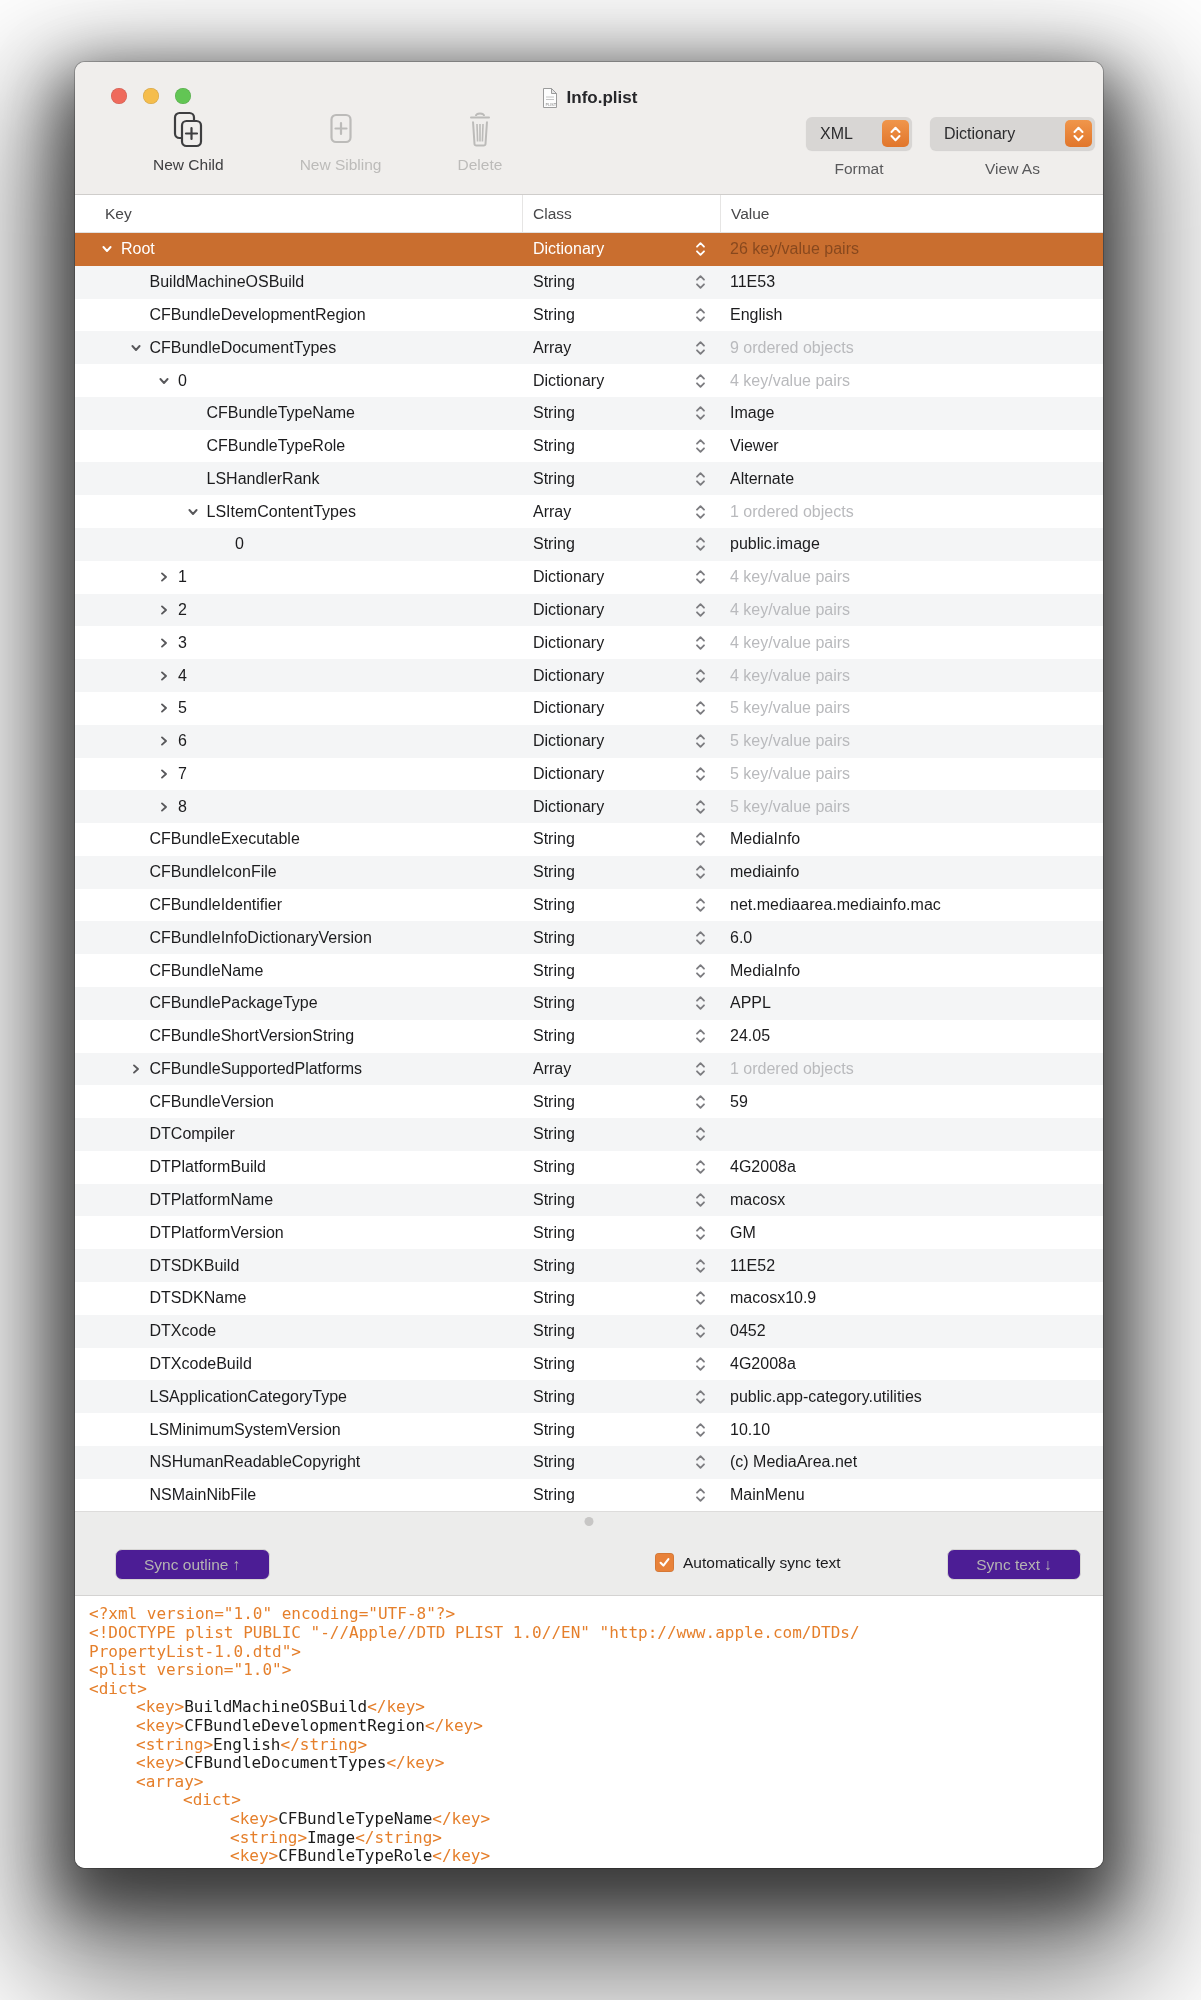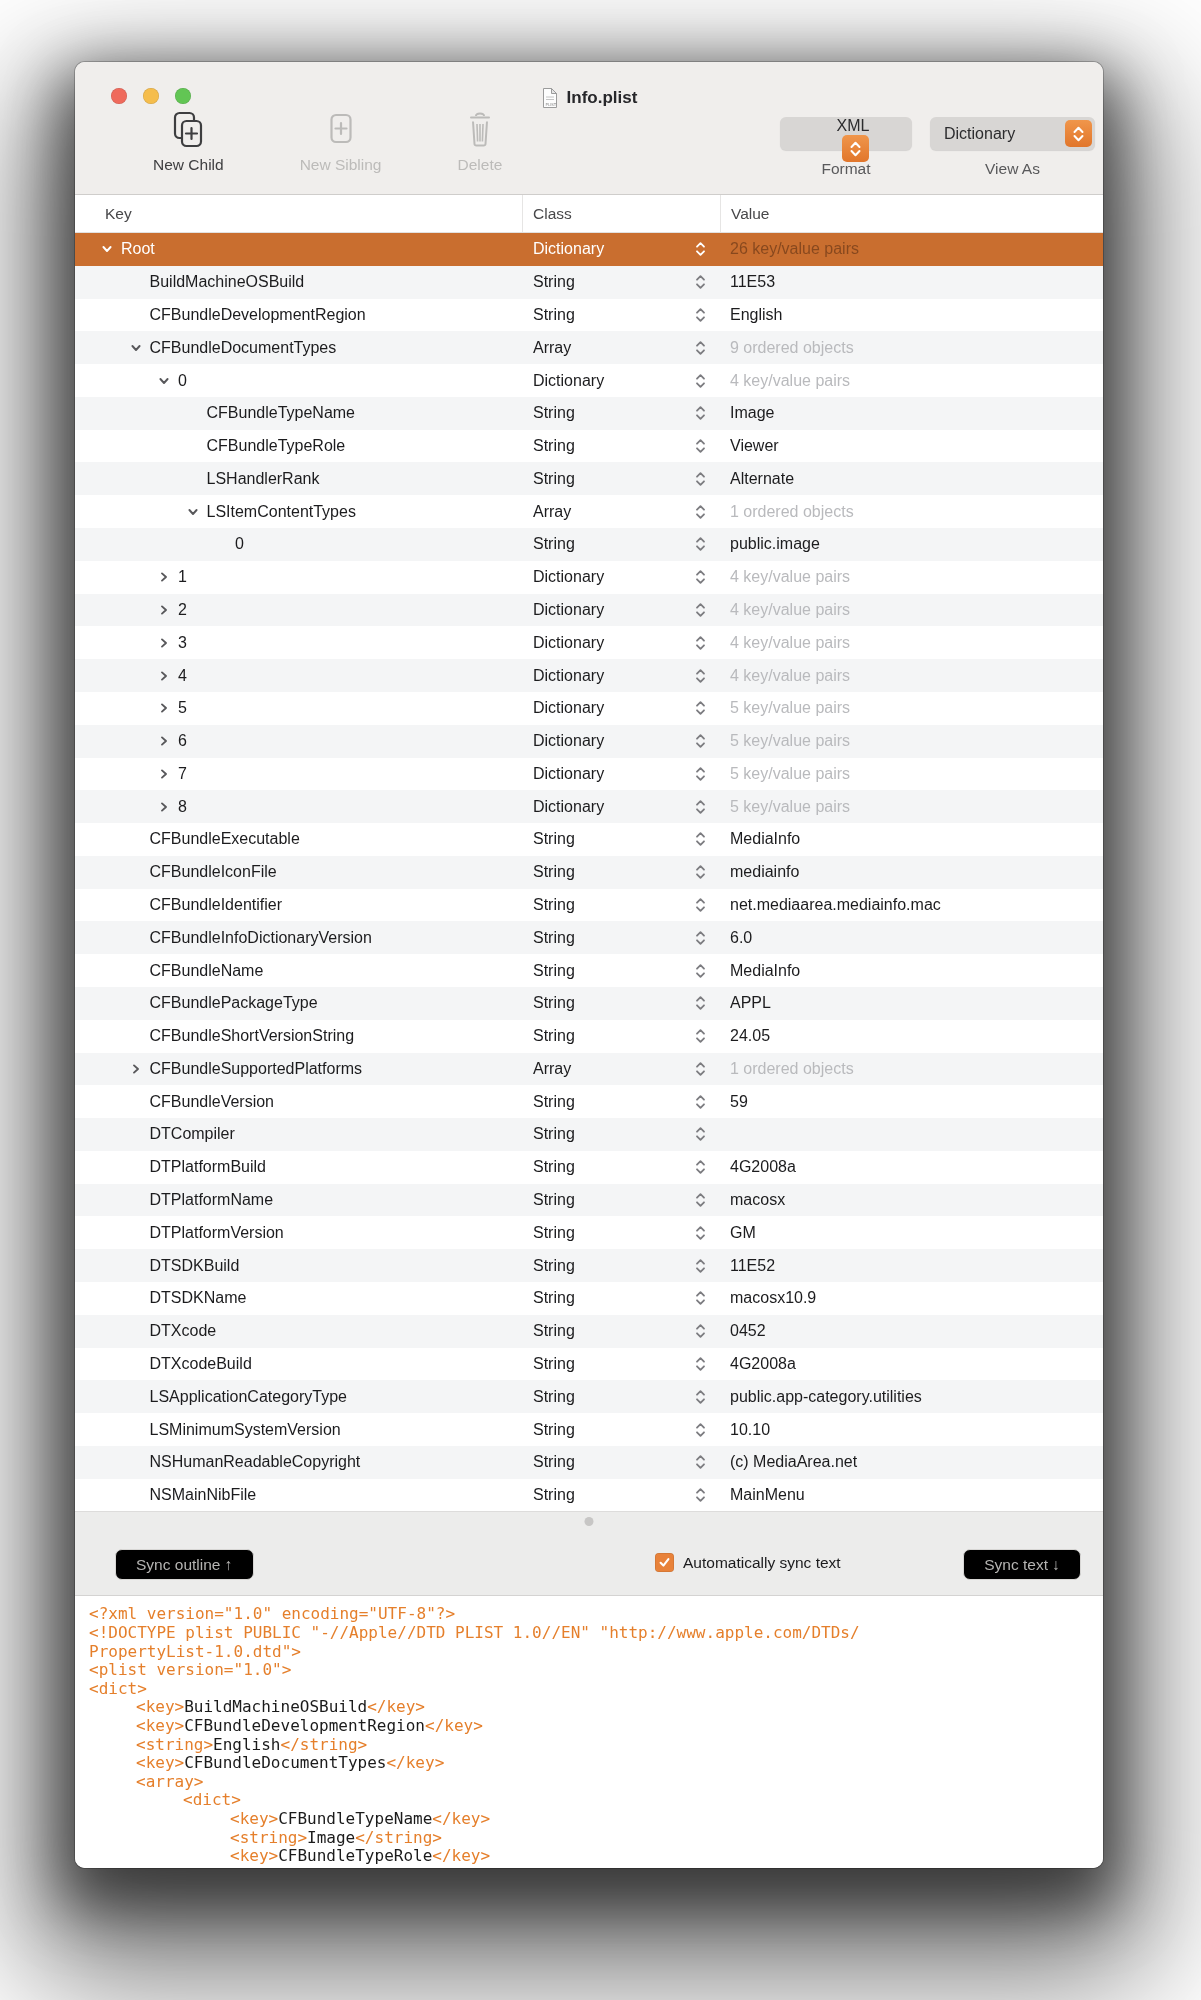--- a/index.html
+++ b/index.html
@@ -31,21 +31,21 @@
   .tool-left { position:absolute; left:38px; top:48px; display:flex; gap:36px; }
   .tool-btn { display:flex; flex-direction:column; align-items:center; gap:6px;
               color:#3e3e40; background:none; border:none; font-family:inherit;margin-left:40px; }
   .tool-btn.disabled { color:#bcbbb9; }
   .tb-label { font-size:15.5px; color:inherit; white-space:nowrap; }
   .tool-btn svg { display:block; }
 
   .tool-right { position:absolute; right:8px; top:55px; display:flex; gap:18px; }
   .popup { height:33px; background:#d8d6d4; border-radius:6px; display:flex; align-items:center;
            padding-left:14px; box-shadow:0 1px 1px rgba(0,0,0,0.12); border:none; font-family:inherit; }
-  .popup-format { width:132px;flex-direction:column; }
+  .popup-format { width:106px; }
   .popup-view   { width:165px; }
   .popup-value { font-size:16px; color:#2c2c2e; flex:1; text-align:left; }
   .popup-stepper { width:27px; height:27px; flex:none; margin:0 3px 0 8px; border-radius:5px;
                    background:linear-gradient(var(--accent-light), var(--accent-dark));
                    display:flex; align-items:center; justify-content:center; color:#fff; }
   .popup-caption { text-align:center; font-size:15.5px; color:#59595b; margin-top:10px; }
 
   
   .table-header { height:38px; flex:none; background:#fff; border-bottom:1px solid #e2e1e0;
                   display:grid; grid-template-columns:447px 198px 1fr; align-items:stretch; }
@@ -77,22 +77,22 @@
   .value-cell { padding-left:10px; white-space:nowrap; overflow:hidden; }
   .value-text.muted { color:#b9babd; }
   .row.selected .value-text.muted { color:rgba(30,10,0,0.38); }
 
   
   .sync-bar { height:85px; flex:none; background:#ececeb; position:relative;
               border-top:1px solid #dddcdb; border-bottom:1px solid #d4d3d2; }
   .drag-dot { position:absolute; top:5px; left:50%; transform:translateX(-50%);
               width:9px; height:9px; border-radius:50%; background:#c7c6c5; }
   .sync-btn { position:absolute; top:37px; height:31px; border-radius:7px;
-              border:1px solid #d7d6d4; background:#000000; color:#b5b4b2;
-              font-size:15.5px; font-family:inherit; padding:0 20px; white-space:nowrap; }
+              border:1px solid #d7d6d4; background:#4c1d95; color:#b5b4b2;
+              font-size:15.5px; font-family:inherit; padding:0 28px; white-space:nowrap; }
   .sync-outline { left:40px; }
   .sync-text { right:22px; }
   .sync-check-group { position:absolute; top:41px; left:580px; display:flex; align-items:center; gap:9px; }
   .checkbox { width:19px; height:19px; border-radius:4px; background:var(--accent);
               display:flex; align-items:center; justify-content:center;
               box-shadow:inset 0 0 0 0.5px rgba(0,0,0,0.15); }
   .check-label { font-size:15.5px; color:#1b1b1d; }
 
   
   .code-area { flex:1; background:#fff; padding:9px 8px 0 14px; overflow:hidden;

